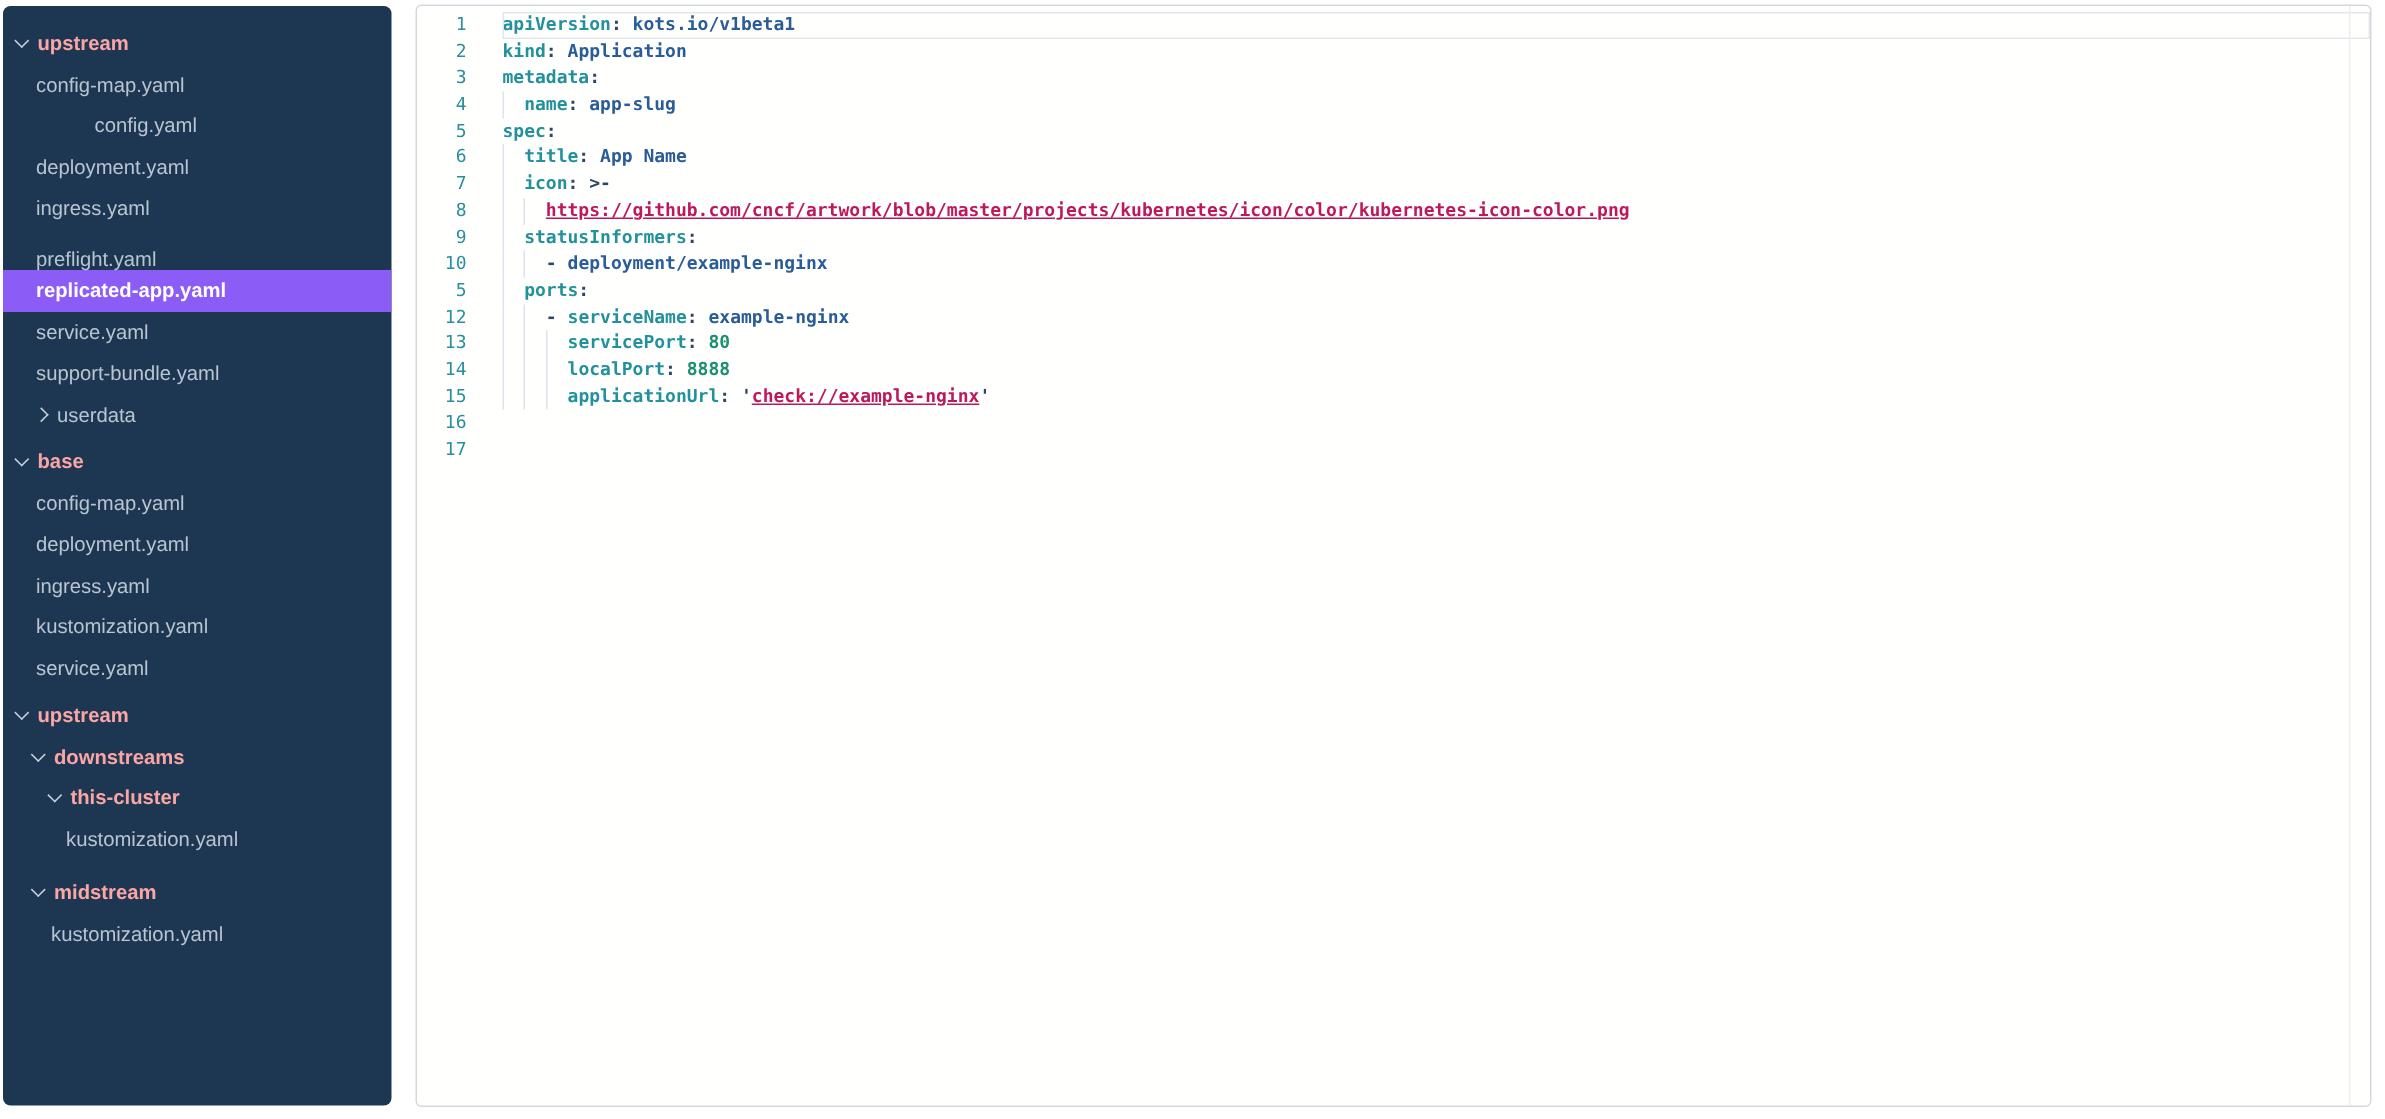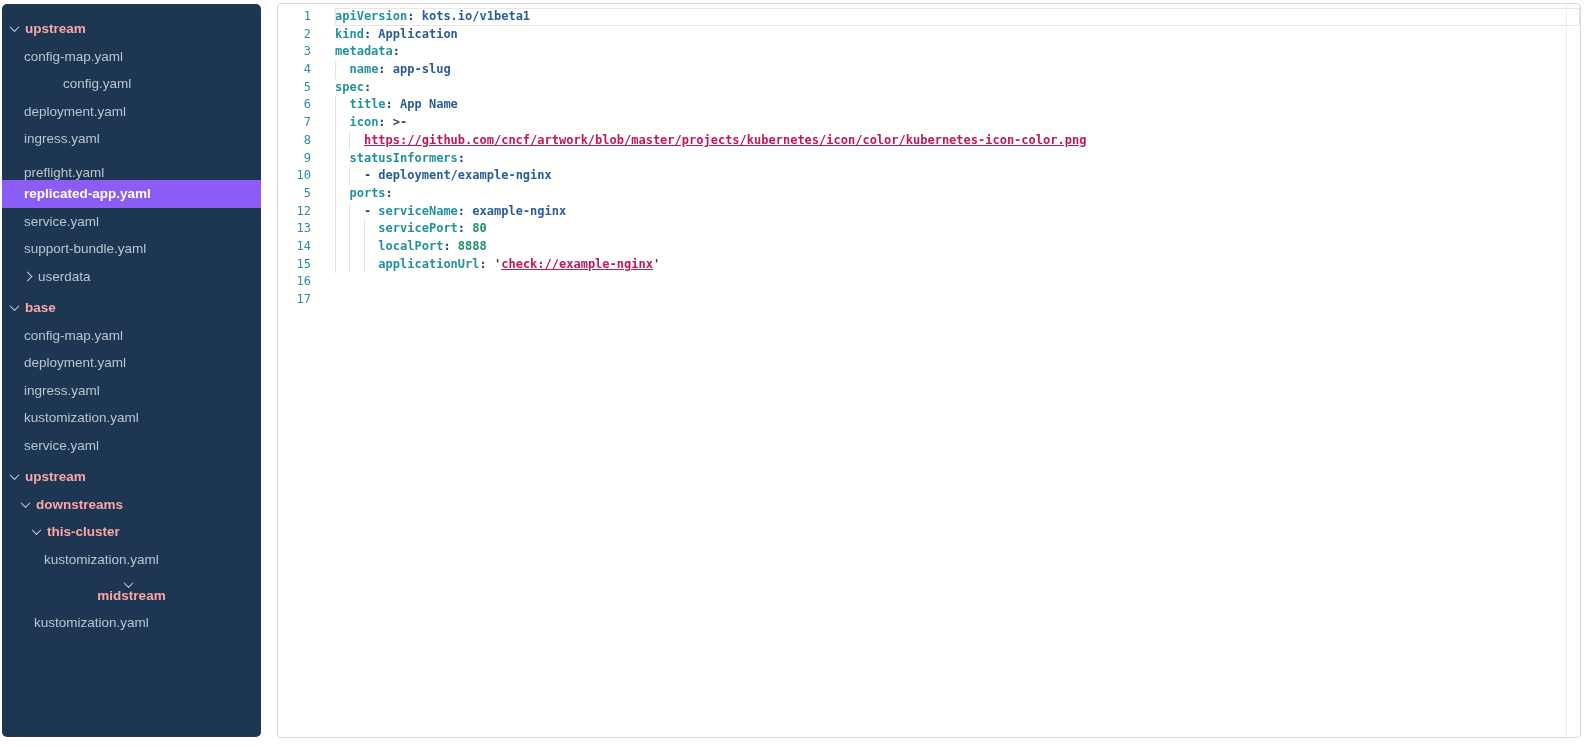--- a/index.html
+++ b/index.html
@@ -99,21 +99,21 @@
         <span class="chev down"></span>
         <span>downstreams</span>
       </div>
       <div class="row bold" style="padding-left: 31px;">
         <span class="chev down"></span>
         <span>this-cluster</span>
       </div>
       <div class="row" style="padding-left: 42px;">
         <span>kustomization.yaml</span>
       </div>
-      <div class="row bold" style="margin-top: 8px; flex-direction: column;">
+      <div class="row bold" style="padding-left: 20px; margin-top: 8px;">
         <span class="chev down"></span>
         <span>midstream</span>
       </div>
       <div class="row" style="padding-left: 32px;">
         <span>kustomization.yaml</span>
       </div>
     </div>
 </aside>
 
 <main class="panel">

